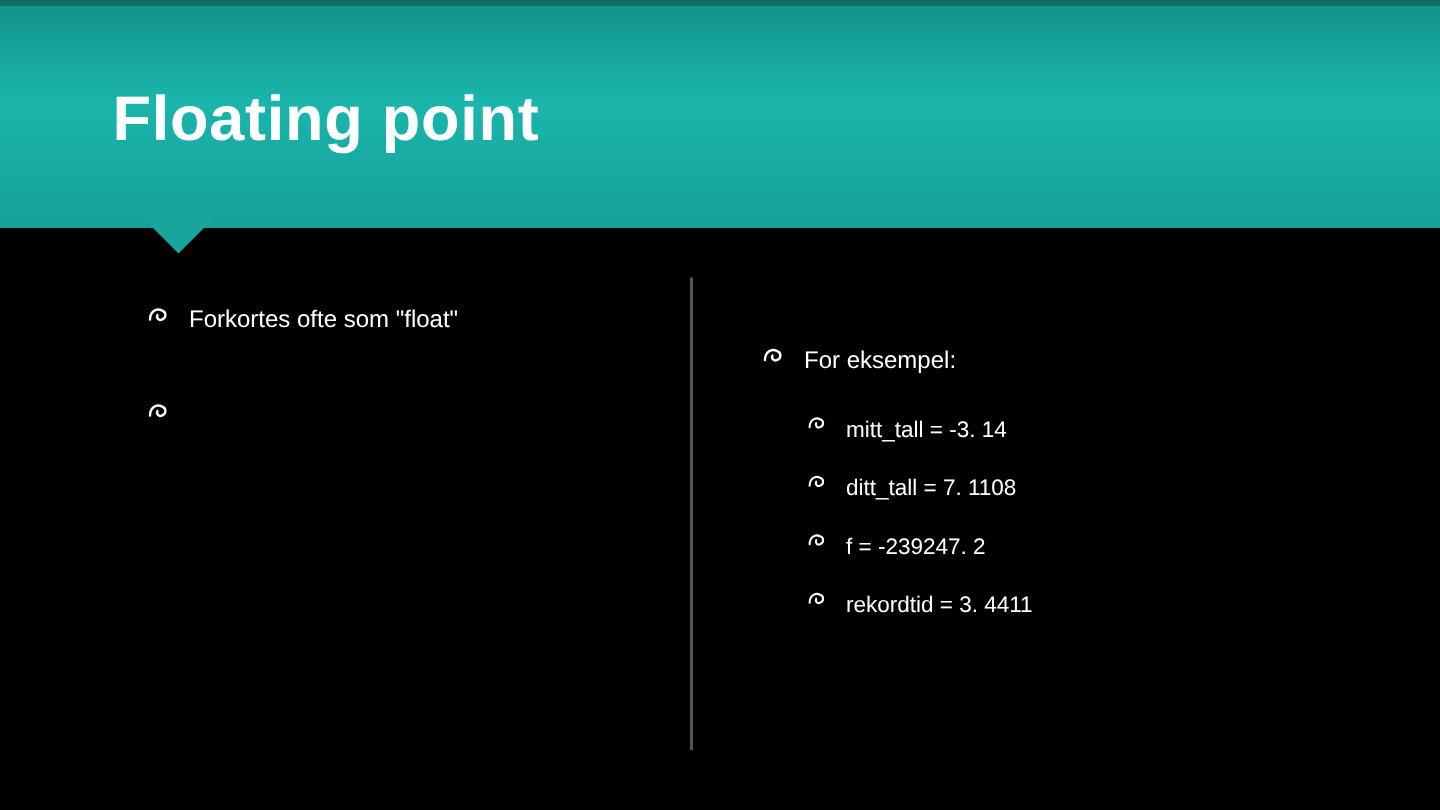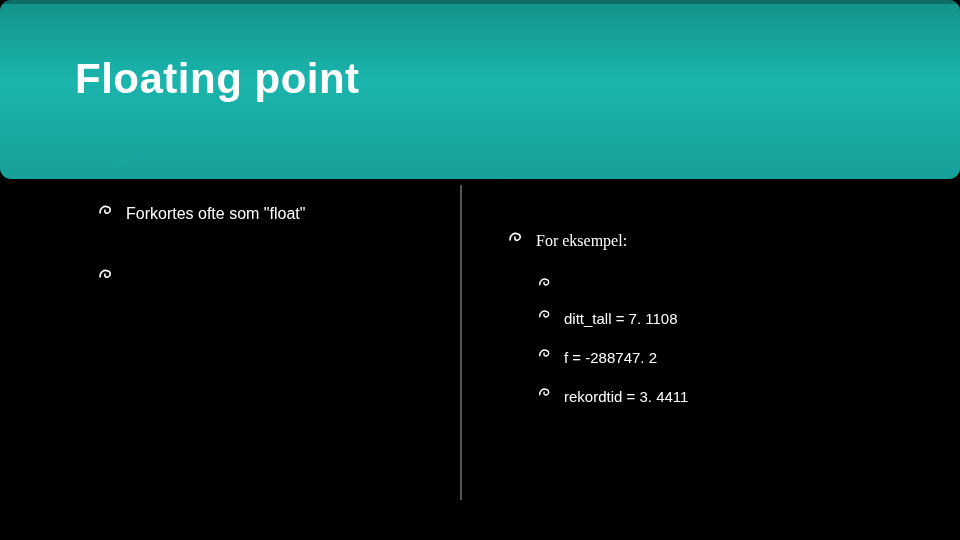--- a/index.html
+++ b/index.html
@@ -10,26 +10,25 @@
   body {
     width: 960px;
     height: 540px;
     background: #000;
     font-family: Arial, sans-serif;
     overflow: hidden;
     position: relative;
   }
   .header {
     width: 100%;
-    height: 179px;
+    height: 152px;
     background: #1aafa5;
     background: linear-gradient(180deg, #13928a 0%, #1ab5ac 45%, #16a099 100%);
     position: relative;
     padding: 55px 0 0 75px;
-    border-radius: 11px;
   }
   .header-topline {
     position: absolute;
     top: 0;
     left: 0;
     right: 0;
     height: 4px;
     background: rgba(0,0,0,0.25);
   }
   .title {
@@ -94,21 +93,20 @@
   }
   .sub-list .bullet-row {
     margin-bottom: 18px;
     font-size: 15px;
   }
   .sub-list .bullet-icon {
     flex: 0 0 20px;
   }
   .right-lead {
     margin-bottom: 24px;
-    font-family: Liberation Serif, serif;
   }
 </style>
 </head>
 <body>
 
 <div class="header">
   <div class="header-topline"></div>
   <h1 class="title">Floating point</h1>
 </div>
 <div class="arrow-down"></div>
@@ -143,36 +141,37 @@
       </span>
       <span>For eksempel:</span>
     </div>
     <div class="sub-list">
       <div class="bullet-row">
         <span class="bullet-icon">
           <svg width="14" height="14" viewBox="0 0 16 16">
               <path d="M2 10 C2 5 6 2 10 4 C13 5 13 9 10 10 C8 11 6 9 7 7" fill="none" stroke="#fff" stroke-width="1.6" stroke-linecap="round"></path>
             </svg>
         </span>
+        <span>mitt_tall = -3. 14</span>
       </div>
       <div class="bullet-row">
         <span class="bullet-icon">
           <svg width="14" height="14" viewBox="0 0 16 16">
               <path d="M2 10 C2 5 6 2 10 4 C13 5 13 9 10 10 C8 11 6 9 7 7" fill="none" stroke="#fff" stroke-width="1.6" stroke-linecap="round"></path>
             </svg>
         </span>
         <span>ditt_tall = 7. 1108</span>
       </div>
       <div class="bullet-row">
         <span class="bullet-icon">
           <svg width="14" height="14" viewBox="0 0 16 16">
               <path d="M2 10 C2 5 6 2 10 4 C13 5 13 9 10 10 C8 11 6 9 7 7" fill="none" stroke="#fff" stroke-width="1.6" stroke-linecap="round"></path>
             </svg>
         </span>
-        <span>f = -288747. 2</span>
+        <span>f = -239247. 2</span>
       </div>
       <div class="bullet-row">
         <span class="bullet-icon">
           <svg width="14" height="14" viewBox="0 0 16 16">
               <path d="M2 10 C2 5 6 2 10 4 C13 5 13 9 10 10 C8 11 6 9 7 7" fill="none" stroke="#fff" stroke-width="1.6" stroke-linecap="round"></path>
             </svg>
         </span>
         <span>rekordtid = 3. 4411</span>
       </div>
     </div>

